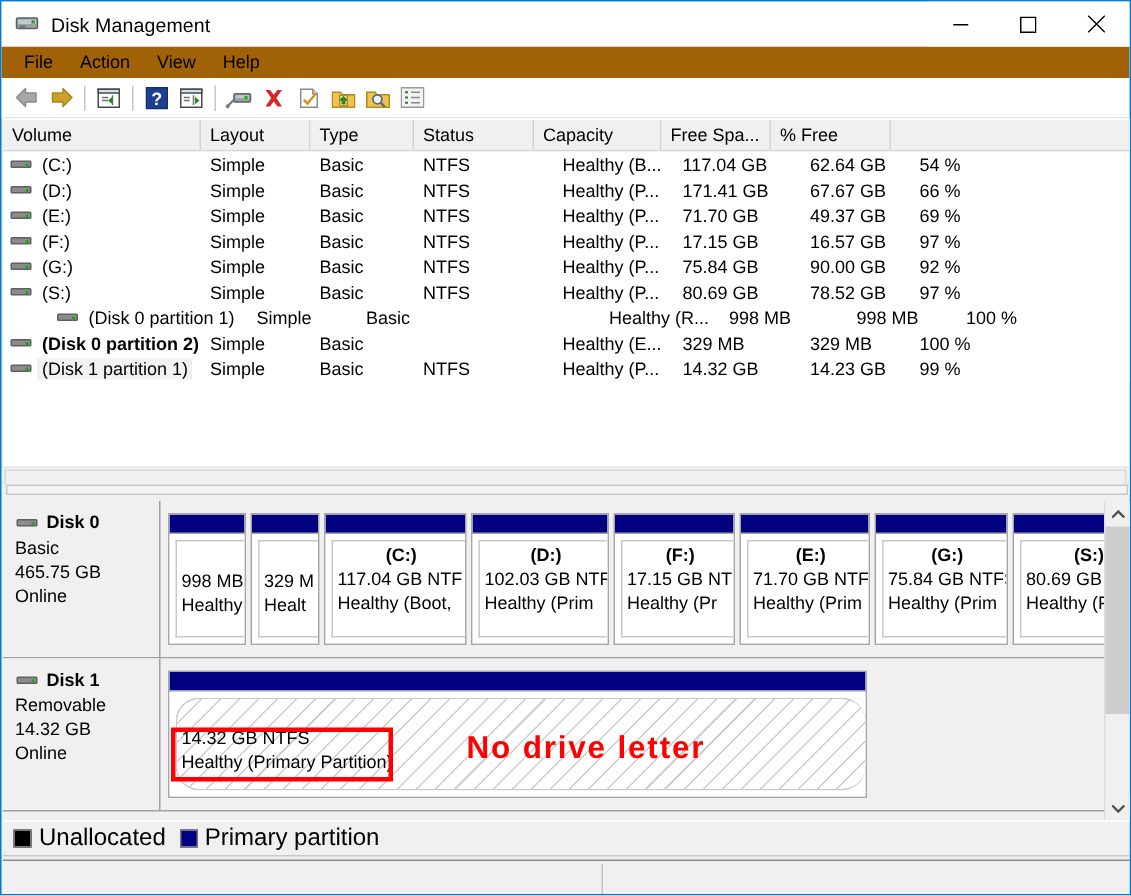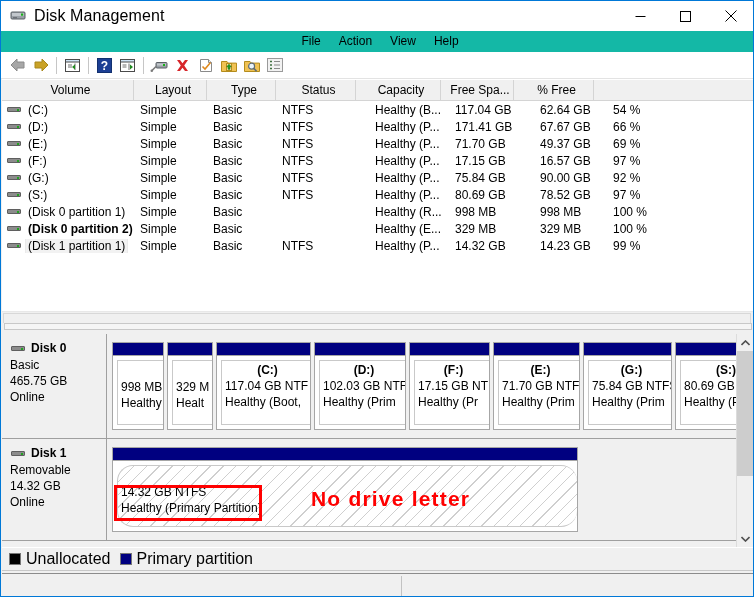--- a/index.html
+++ b/index.html
@@ -33,21 +33,21 @@
   }
   .title-icon {
     width: 16px;
     height: 16px;
     margin-left: 9px;
     margin-right: 8px;
     position: relative;
     flex: 0 0 auto;
   }
   .title-text {
-    font-size: 16px;
+    font-size: 13px;
     color: #000;
     letter-spacing: 0.1px;
   }
   .win-buttons {
     position: absolute;
     right: 0;
     top: 0;
     height: 30px;
     display: flex;
   }
@@ -57,26 +57,25 @@
     display: flex;
     align-items: center;
     justify-content: center;
     background: #ffffff;
   }
   .win-btn svg { display: block; }
 
   
   .menubar {
     height: 21px;
-    background: #14b8a6;
+    background: #a16207;
     display: flex;
     align-items: center;
     padding-left: 6px;
     font-size: 12px;
-    justify-content: center;
   }
   .menu-item {
     padding: 2px 9px 3px 9px;
     color: #000;
   }
 
   
   .toolbar {
     height: 26px;
     background: #ffffff;
@@ -119,21 +118,20 @@
   }
   .lv-th {
     box-sizing: border-box;
     border-right: 1px solid #d4d4d4;
     padding: 3px 0 0 6px;
     font-size: 12px;
     color: #000;
     overflow: hidden;
     white-space: nowrap;
     background: #f0f0f0;
-    text-align: center;
   }
   .lv-body { background: #fff; }
   .lv-row {
     display: flex;
     height: 17px;
     align-items: center;
     font-size: 12px;
   }
   .lv-row.selected .cell-volume .vol-label {
     background: #f2f2f2;
@@ -638,21 +636,21 @@
           </div>
           <div class="lv-td" style="width: 73px;">Simple</div>
           <div class="lv-td" style="width: 69px;">Basic</div>
           <div class="lv-td" style="width: 93px;">NTFS</div>
           <div class="lv-td" style="width: 80px;">Healthy (P...</div>
           <div class="lv-td" style="width: 85px;">80.69 GB</div>
           <div class="lv-td" style="width: 73px;">78.52 GB</div>
           <div class="lv-td" style="width: 80px;">97 %</div>
         </div>
         <div class="lv-row">
-          <div class="lv-td cell-volume" style="width: 132px;">
+          <div class="lv-td cell-volume" style="width: 132px; margin-left: 31px;">
             <span class="vol-icon">
               <span class="body"></span>
               <span class="led"></span>
             </span>
             <span class="vol-label">(Disk 0 partition 1)</span>
           </div>
           <div class="lv-td" style="width: 73px;">Simple</div>
           <div class="lv-td" style="width: 69px;">Basic</div>
           <div class="lv-td" style="width: 93px;"></div>
           <div class="lv-td" style="width: 80px;">Healthy (R...</div>

